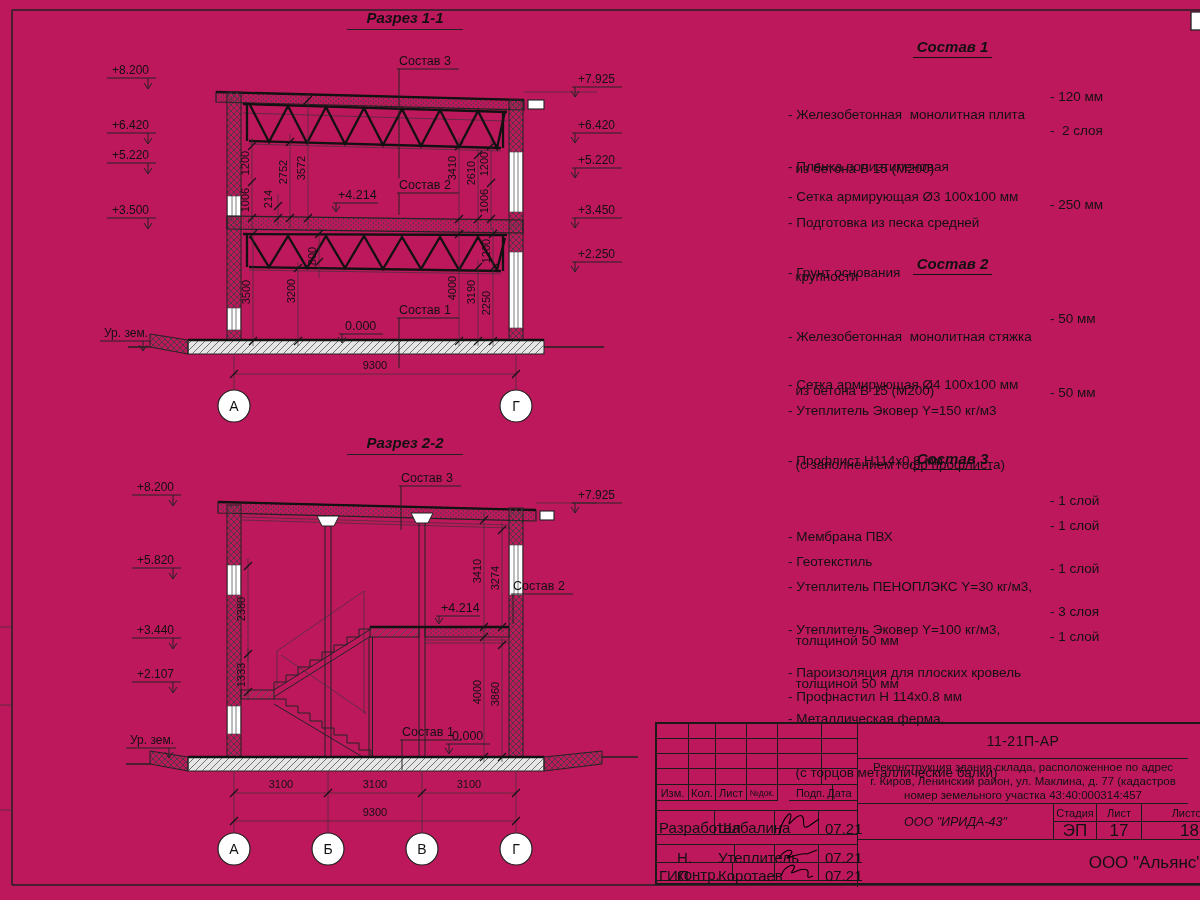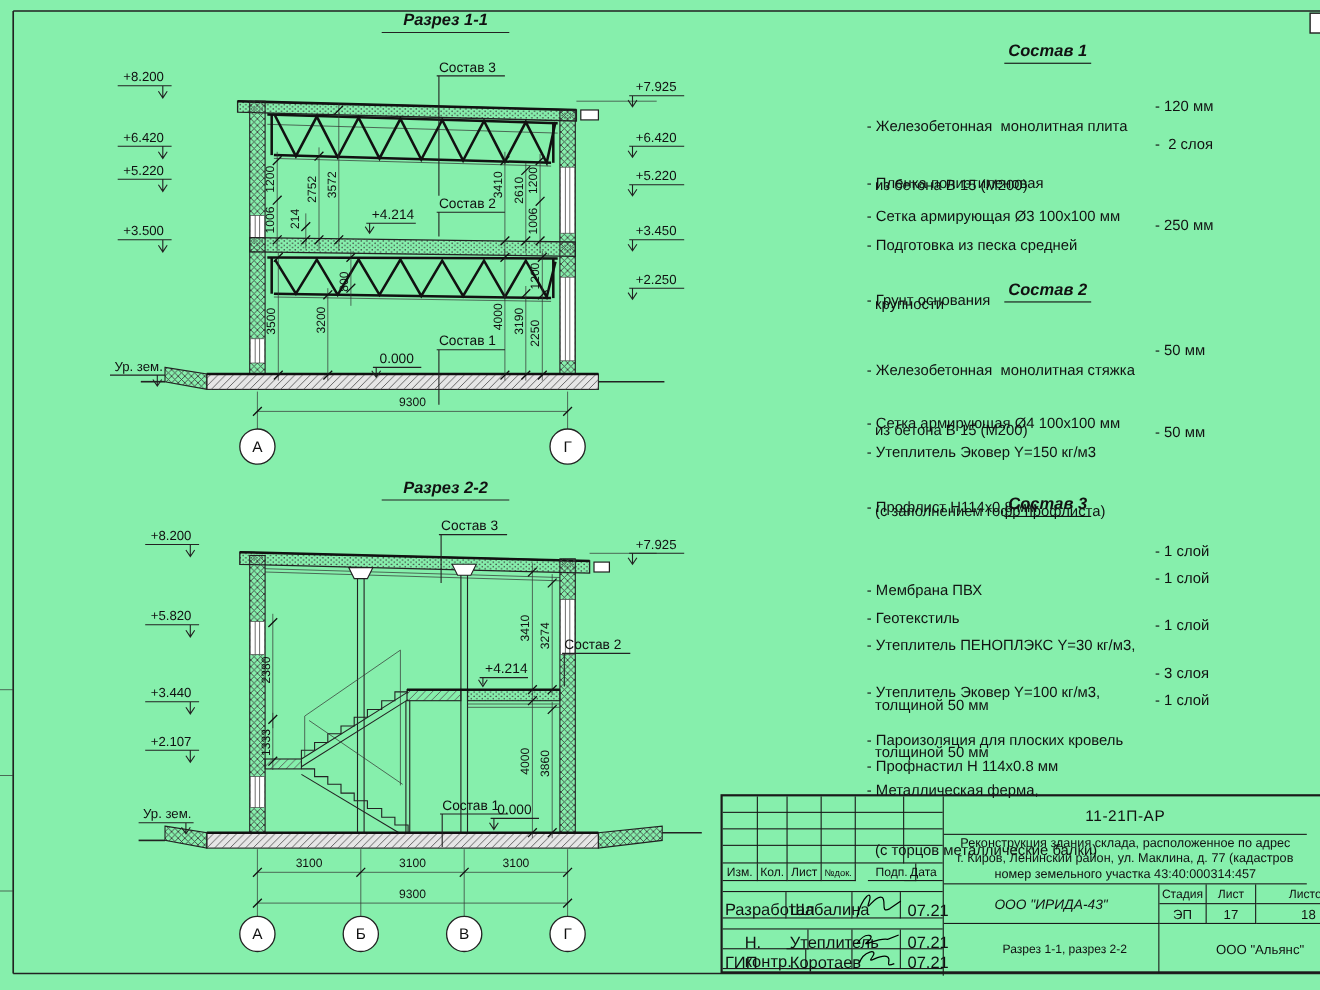--- a/index.html
+++ b/index.html
@@ -1,17 +1,17 @@
 <!DOCTYPE html>
 <html><head>
 <meta charset="utf-8">
 <style>
   html,body{margin:0;padding:0;background:#fff;width:1200px;height:900px;overflow:hidden;
     font-family:"Liberation Sans",sans-serif;color:#111}
-  #sheet{position:relative;width:1200px;height:900px;background:#86efac}
+  #sheet{position:relative;width:1200px;height:900px;background:#be185d}
   svg text{font-family:"Liberation Sans",sans-serif}
   .ln{stroke:#222;fill:none;stroke-width:1}
   .lt{stroke:#333;fill:none;stroke-width:.65}
   .lm{stroke:#222;fill:none;stroke-width:1.5}
   .lk{stroke:#111;fill:none;stroke-width:2.3}
   .tk{stroke:#111;fill:none;stroke-width:1.2}
   .dim{font-size:11px;fill:#111}
   .elev{font-size:12px;fill:#111}
   .call{font-size:12.5px;fill:#111}
   .ttl{font-size:15px;font-style:italic;font-weight:bold;fill:#111}
@@ -25,21 +25,21 @@
   .comp-item.two .comp-val{top:18px}
   
   .tb{position:absolute;left:655px;top:722px;width:580px;height:163px;border:2px solid #1a1a1a;box-sizing:border-box;font-size:11px}
   .tb .cell{position:absolute;box-sizing:border-box}
   .tb .b-r{border-right:1px solid #1a1a1a}
   .tb .b-b{border-bottom:1px solid #1a1a1a}
   .tb .ctr{display:flex;align-items:center;justify-content:center;text-align:center}
   .tb-doc{font-size:14px;letter-spacing:.5px}
   .tb-adr{font-size:11.5px;line-height:14px}
   .tb-org{font-style:italic;font-size:12.5px}
-  .tb-big{font-size:12px}
+  .tb-big{font-size:17px}
   .tb-small{font-size:15px}
   .tb-ndok{font-size:8.5px}
   .sig{position:absolute}
   .sig path{stroke:#000;stroke-width:1.1;fill:none}
 </style>
 </head>
 <body>
 
 <div id="sheet">
 
@@ -469,21 +469,18 @@
       </div>
   <div class="cell b-r b-b ctr tb-big" style="left:397px;top:98px;width:43px;height:18px">
         <span>ЭП</span>
       </div>
   <div class="cell b-r b-b ctr tb-big" style="left:440px;top:98px;width:45px;height:18px">
         <span>17</span>
       </div>
   <div class="cell b-b ctr tb-big" style="left:485px;top:98px;width:95px;height:18px">
         <span>18</span>
       </div>
-  <div class="cell b-r ctr" style="left:201px;top:116px;width:196px;height:45px;padding-left:25px">
-        <span>Разрез 1-1, разрез 2-2</span>
-      </div>
   <div class="cell ctr tb-big" style="left:397px;top:116px;width:183px;height:45px">
         <span>ООО "Альянс"</span>
       </div>
 </div>
 
 </div>
 
 </body></html>

